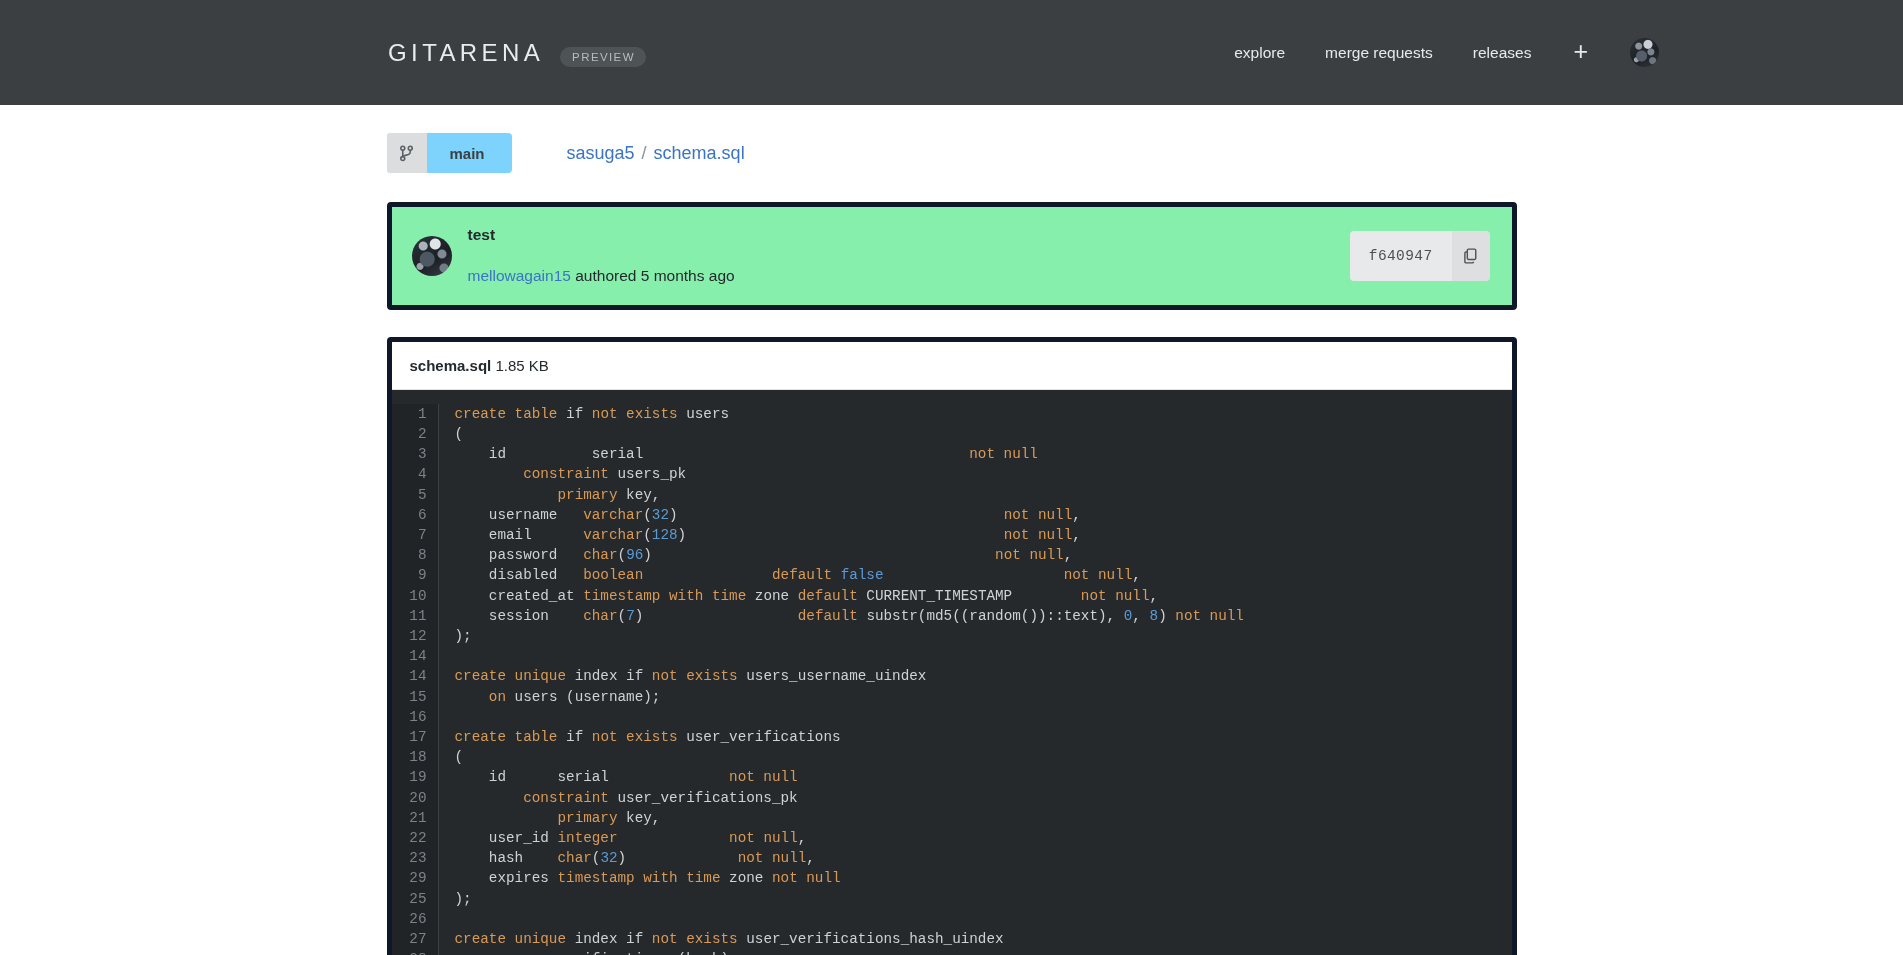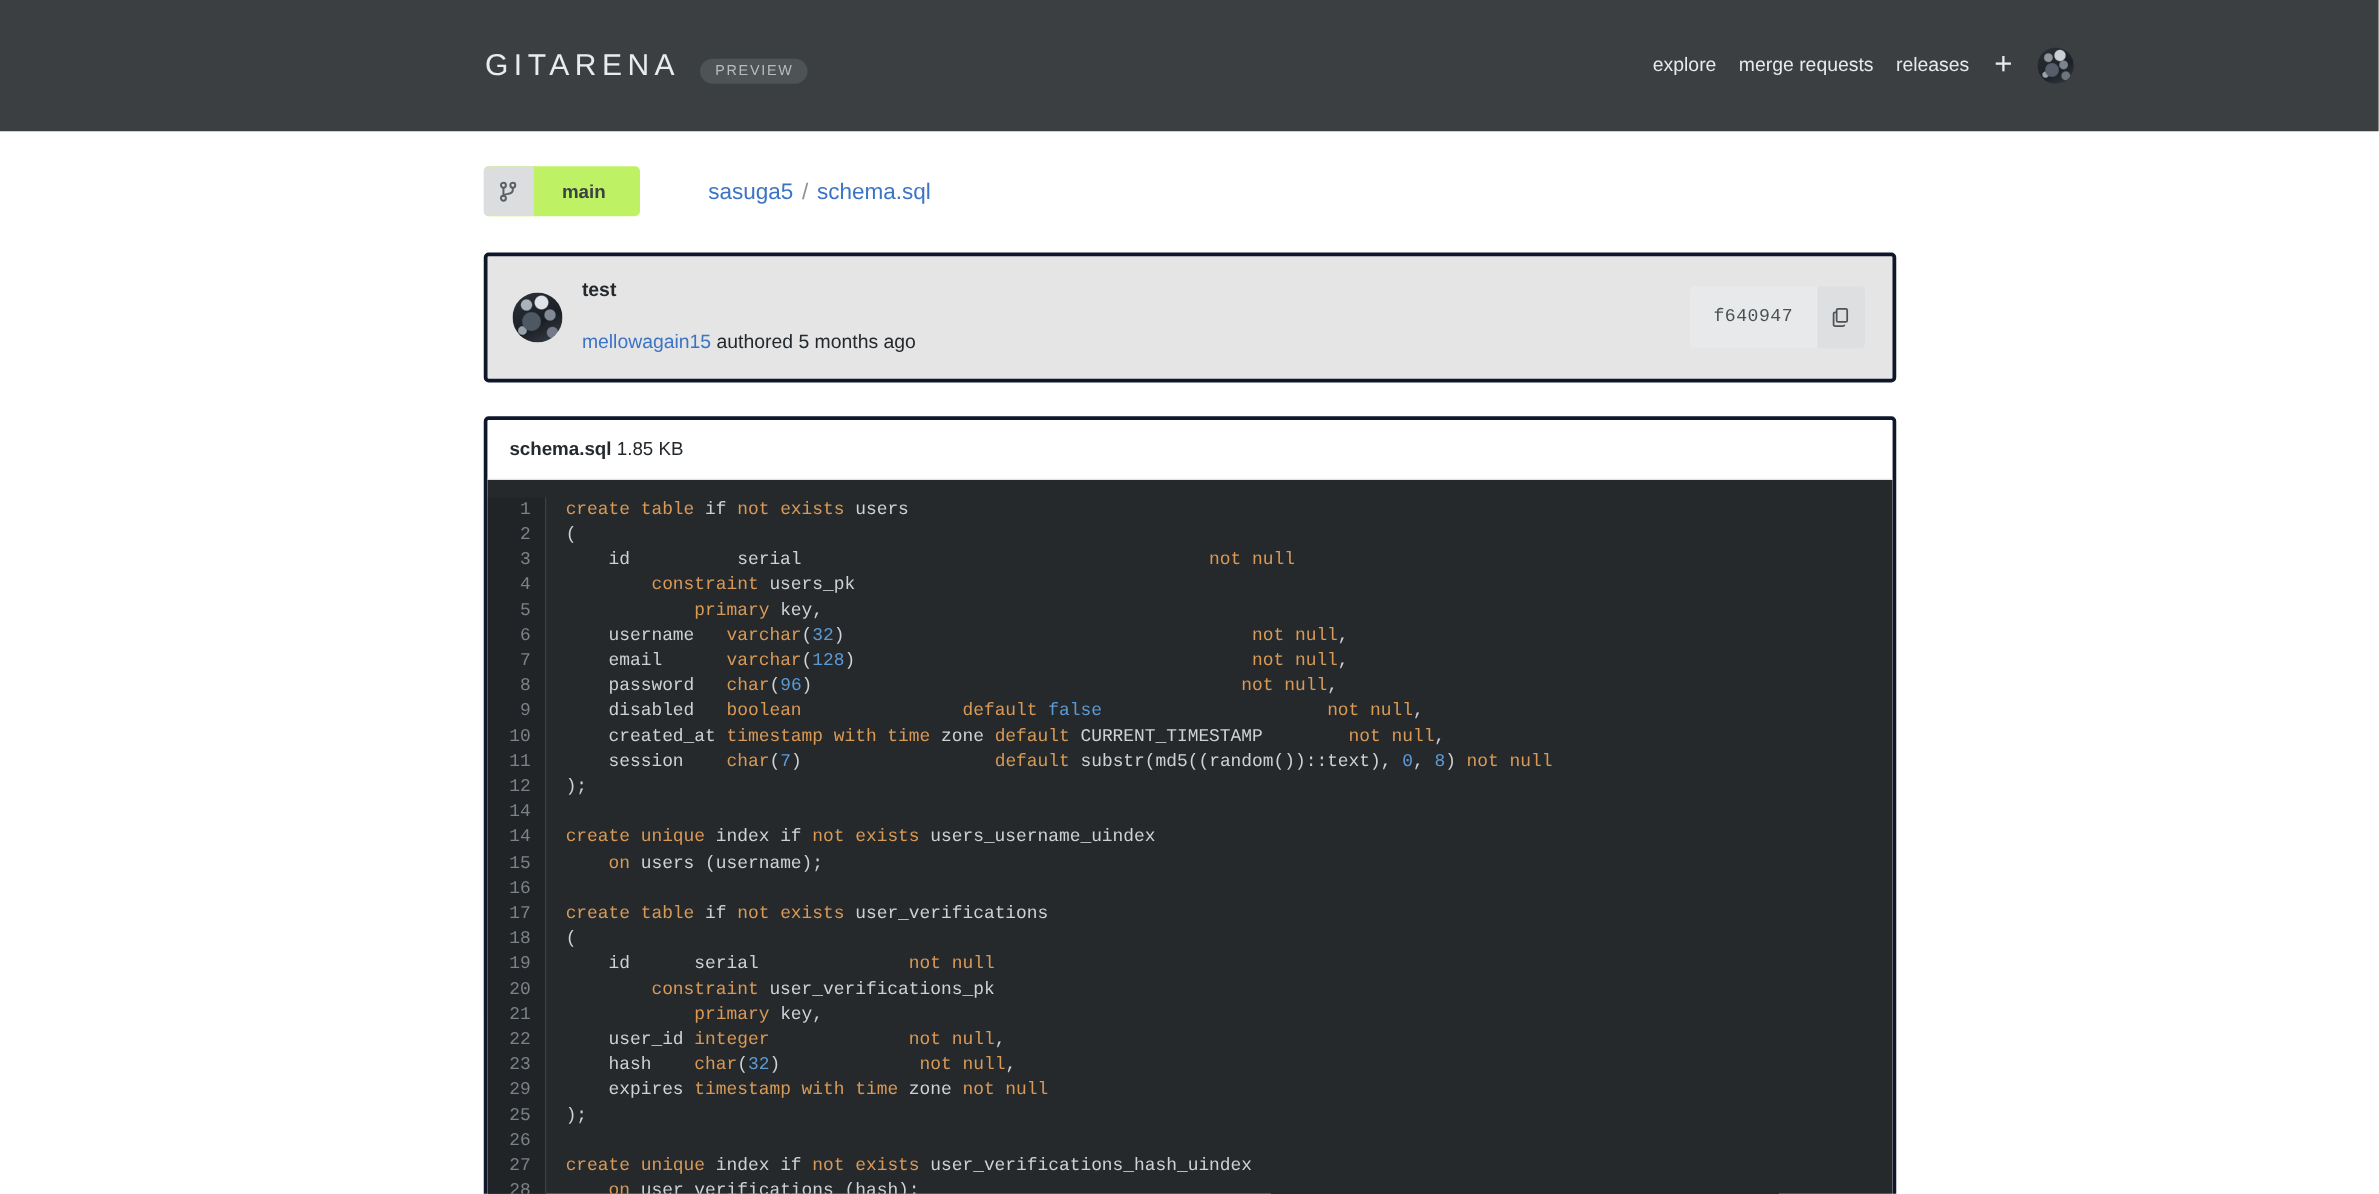--- a/index.html
+++ b/index.html
@@ -36,21 +36,21 @@
   }
   .preview-badge {
     background: #4e5356;
     color: #b7bcbf;
     font-size: 11.5px;
     letter-spacing: 1.4px;
     padding: 4px 11px 4px 12px;
     border-radius: 11px;
     font-weight: 400;
   }
-  .nav-links { display: flex; align-items: center; gap: 18px; }
+  .nav-links { display: flex; align-items: center; gap: 40px; }
   .nav-link {
     color: #e7e9ea;
     font-size: 15.5px;
     text-decoration: none;
     cursor: pointer;
     white-space: nowrap;
   }
   .nav-plus {
     color: #e7e9ea;
     font-size: 25px;
@@ -92,21 +92,21 @@
     align-items: center;
     height: 48px;
     margin-bottom: 25px;
   }
   .branch-select {
     display: flex;
     align-items: stretch;
     height: 40px;
     border-radius: 4px;
     overflow: hidden;
-    background: #bef264;
+    background: #7dd3fc;
     cursor: pointer;
     user-select: none;
   }
   .branch-icon-box {
     width: 40px;
     background: #dcdddf;
     display: flex; align-items: center; justify-content: center;
   }
   .branch-label {
     display: flex; align-items: center;
@@ -121,23 +121,23 @@
     color: #3c4144;
     display: flex;
     align-items: center;
     gap: 7px;
   }
   .crumb-link { color: #3b74c4; text-decoration: none; cursor: pointer; }
   .crumb-sep { color: #8d9295; }
 
   
   .card {
-    border: 3px solid #0f172a;
+    border: 5px solid #0f172a;
     border-radius: 4px;
-    background: #e5e5e5;
+    background: #86efac;
   }
   .commit-card {
     display: flex;
     align-items: center;
     justify-content: space-between;
     padding: 17px 22px 17px 20px;
     margin-bottom: 27px;
   }
   .commit-left { display: flex; align-items: center; gap: 16px; }
   .commit-avatar {

